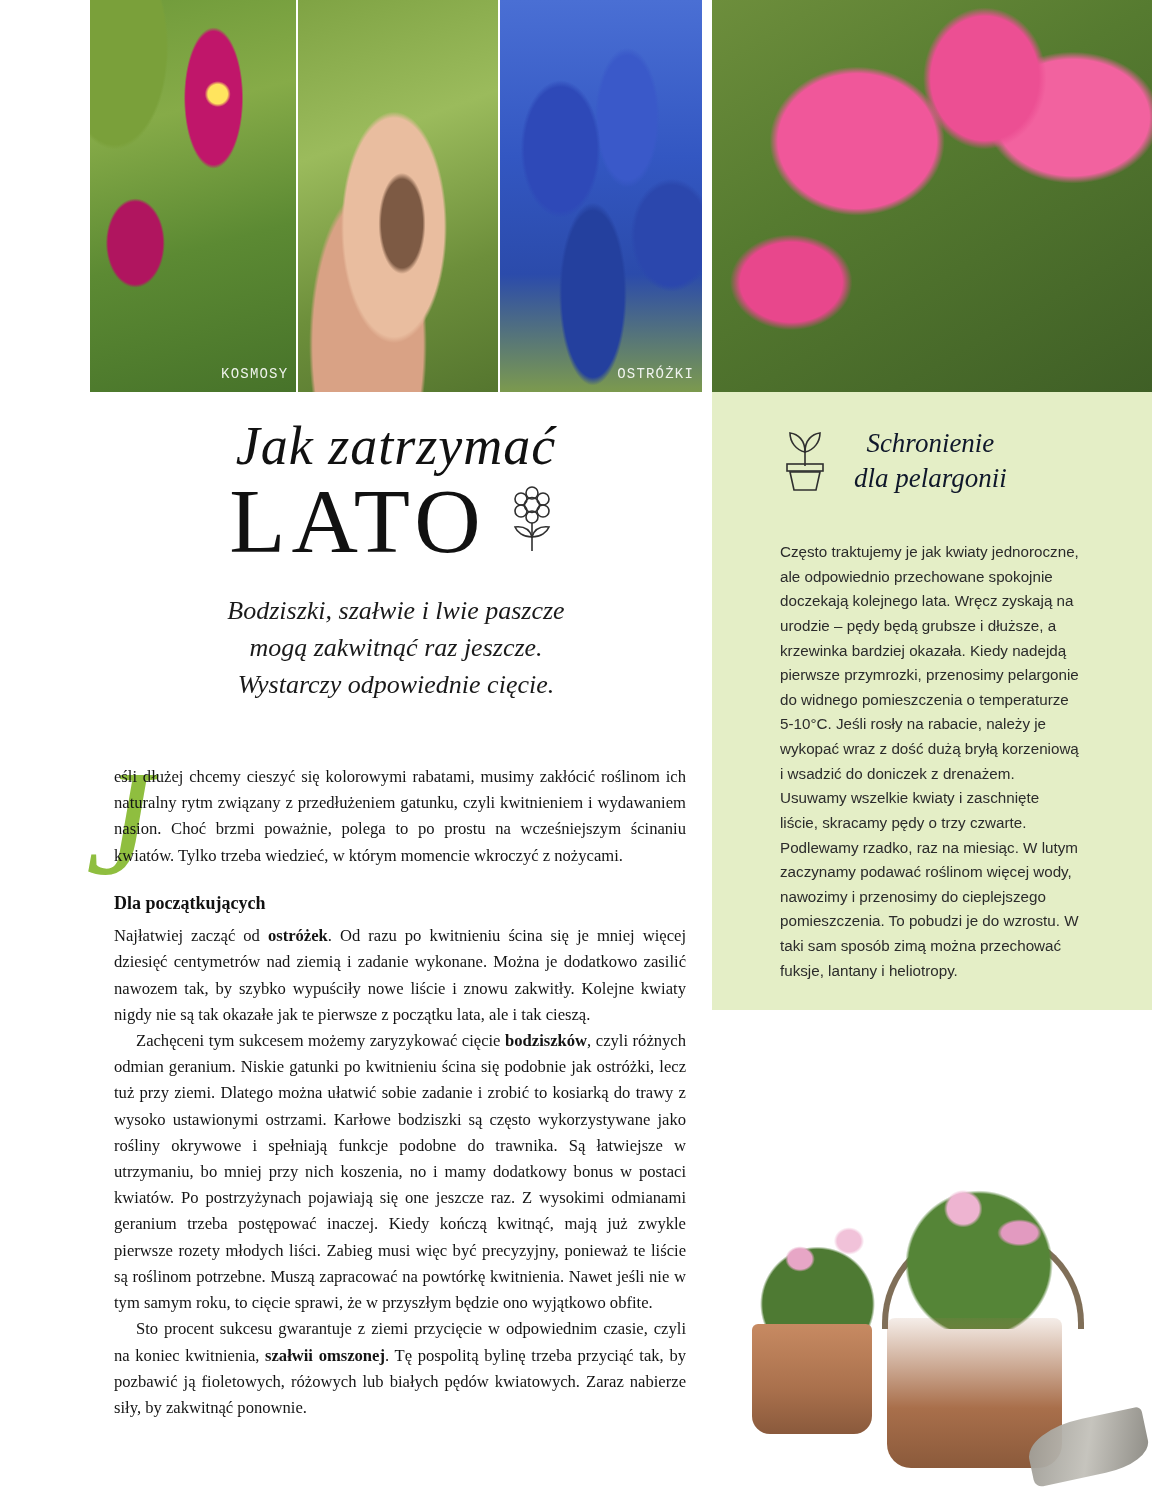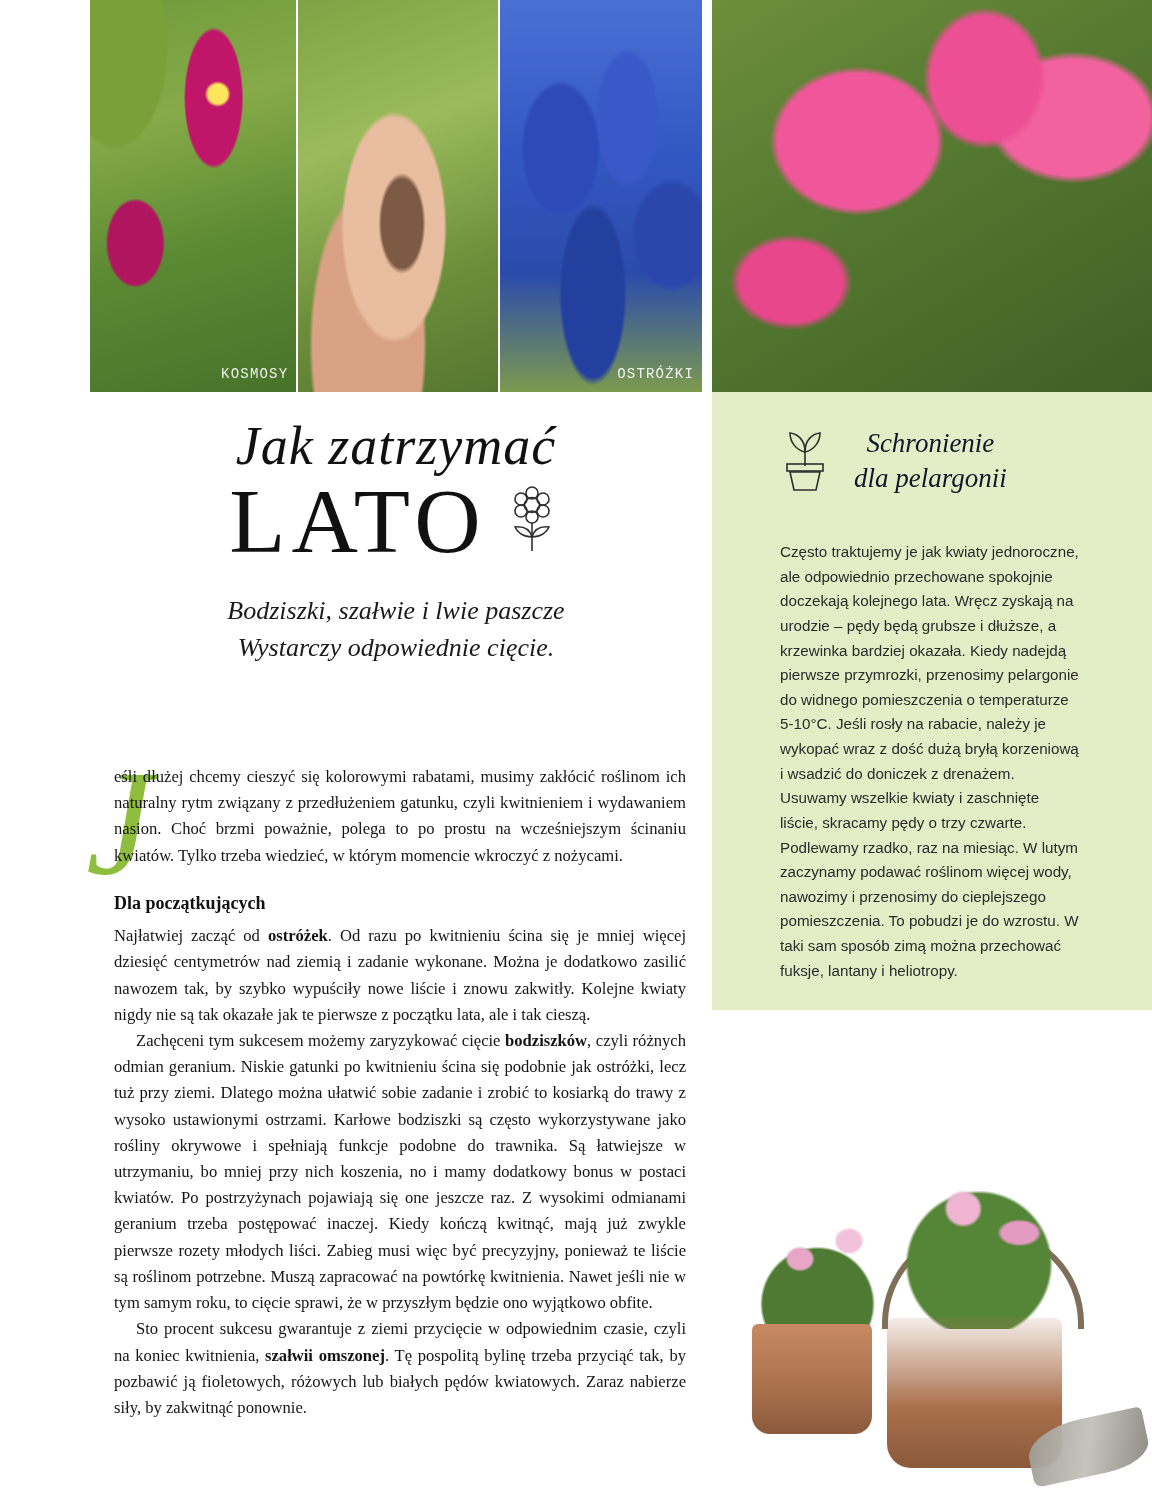--- a/index.html
+++ b/index.html
@@ -334,20 +334,21 @@
           <circle cx="20" cy="26" r="6" fill="none" stroke="#2f2f2f" stroke-width="1.6"></circle>
           <circle cx="20" cy="14" r="6" fill="none" stroke="#2f2f2f" stroke-width="1.6"></circle>
           <line x1="31" y1="38" x2="31" y2="66" stroke="#2f2f2f" stroke-width="1.6"></line>
           <path d="M31 52 C22 52, 16 47, 14 42 C23 41, 29 45, 31 52 Z" fill="none" stroke="#2f2f2f" stroke-width="1.6"></path>
           <path d="M31 52 C40 52, 46 47, 48 42 C39 41, 33 45, 31 52 Z" fill="none" stroke="#2f2f2f" stroke-width="1.6"></path>
         </svg>
       </span>
     </div>
     <div class="deck">
       <div>Bodziszki, szałwie i lwie paszcze</div>
+      <div>mogą zakwitnąć raz jeszcze.</div>
       <div>Wystarczy odpowiednie cięcie.</div>
     </div>
   </div>
 
   <div class="dropcap">J</div>
 
   <div class="body-col">
     <p>eśli dłużej chcemy cieszyć się kolorowymi rabatami, musimy zakłócić roślinom ich naturalny rytm związany z przedłużeniem gatunku, czyli kwitnieniem i wydawaniem nasion. Choć brzmi poważnie, polega to po prostu na wcześniejszym ścinaniu kwiatów. Tylko trzeba wiedzieć, w którym momencie wkroczyć z nożycami.</p>
     <div class="subhead">Dla początkujących</div>
     <p><span>Najłatwiej zacząć od </span><span class="b">ostróżek</span><span>. Od razu po kwitnieniu ścina się je mniej więcej dziesięć centymetrów nad ziemią i zadanie wykonane. Można je dodatkowo zasilić nawozem tak, by szybko wypuściły nowe liście i znowu zakwitły. Kolejne kwiaty nigdy nie są tak okazałe jak te pierwsze z początku lata, ale i tak cieszą.</span></p>

